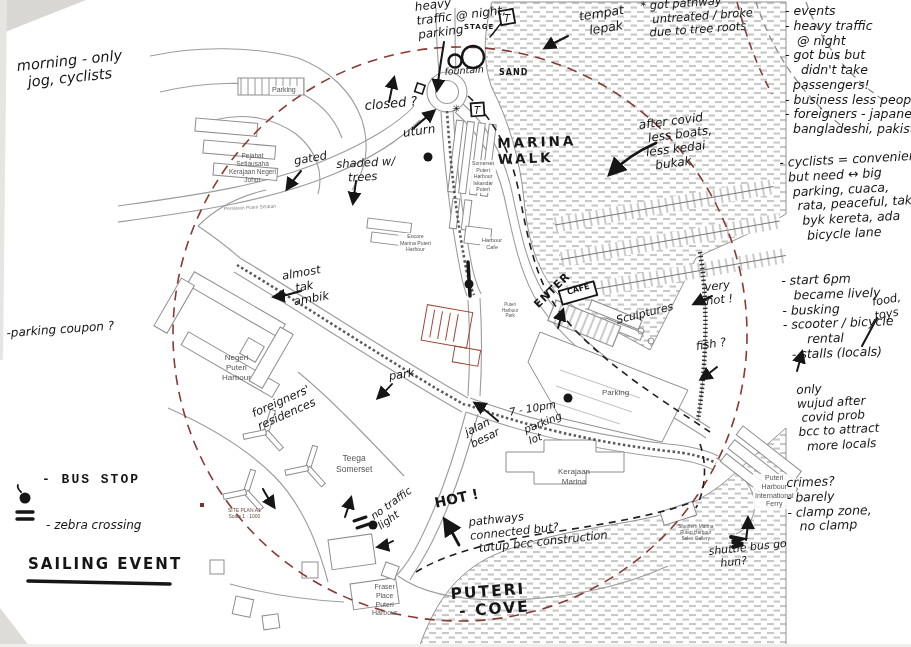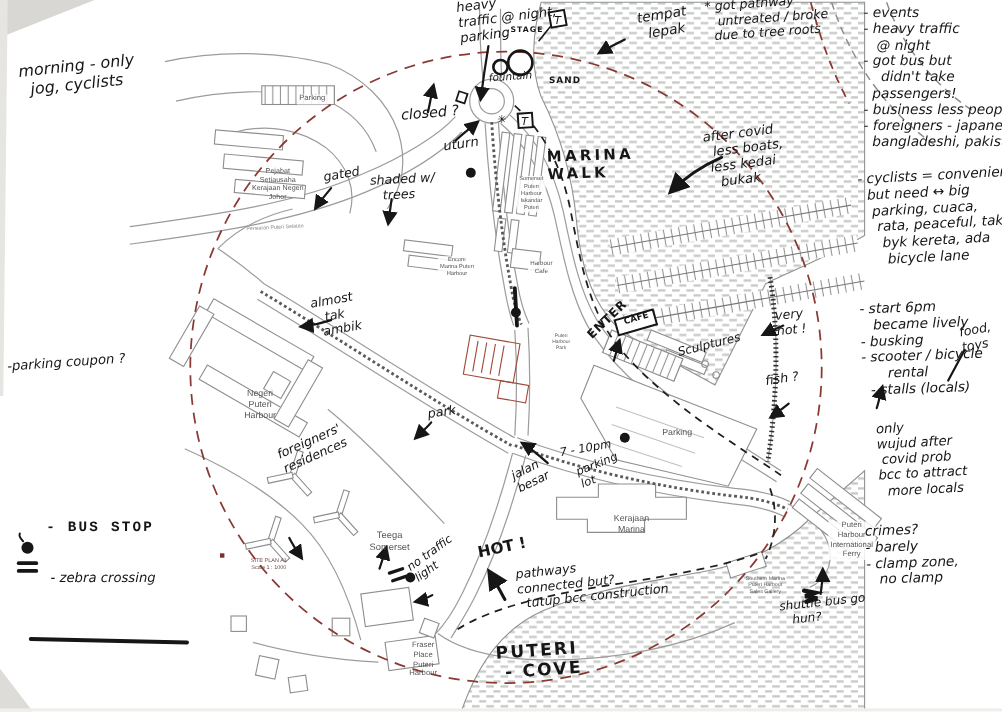--- a/index.html
+++ b/index.html
@@ -256,21 +256,21 @@
     </div>
 <div class="print bgw" style="left:480px;top:237px;font-size:5.6px;">
       <div class="ln">Harbour</div>
       <div class="ln">Cafe</div>
     </div>
 <div class="print" style="left:222px;top:353px;font-size:8px;">
       <div class="ln">Negeri</div>
       <div class="ln">Puteri</div>
       <div class="ln">Harbour</div>
     </div>
-<div class="print" style="left:336px;top:453px;font-size:8.5px;margin-top:28px;">
+<div class="print" style="left:336px;top:453px;font-size:8.5px;">
       <div class="ln">Teega</div>
       <div class="ln">Somerset</div>
     </div>
 <div class="print" style="left:558px;top:467px;font-size:8px;">
       <div class="ln">Kerajaan</div>
       <div class="ln">Marina</div>
     </div>
 <div class="print" style="left:602px;top:388px;font-size:8px;">Parking</div>
 <div class="print" style="left:372px;top:583px;font-size:7px;">
       <div class="ln">Fraser</div>
@@ -333,14 +333,15 @@
 
 <div class="note" style="left:785px;top:4px;font-size:12.5px;"><div class="ln">- events</div><div class="ln">- heavy traffic</div><div class="ln">   @ night</div><div class="ln">- got bus but</div><div class="ln">    didn't take</div><div class="ln">  passengers!</div><div class="ln">- business less people</div><div class="ln">- foreigners - japanese,</div><div class="ln">  bangladeshi, pakistani</div></div>
 <div class="note" style="left:779px;top:156px;font-size:12.5px;transform:rotate(-3deg);"><div class="ln">- cyclists = convenients</div><div class="ln">  but need ↔ big</div><div class="ln">   parking, cuaca,</div><div class="ln">    rata, peaceful, tak</div><div class="ln">     byk kereta, ada</div><div class="ln">      bicycle lane</div></div>
 <div class="note" style="left:781px;top:274px;font-size:12.5px;transform:rotate(-2deg);"><div class="ln">- start 6pm</div><div class="ln">   became lively</div><div class="ln">- busking</div><div class="ln">- scooter / bicycle</div><div class="ln">      rental</div><div class="ln">  - stalls (locals)</div></div>
 <div class="note" style="left:871px;top:296px;font-size:11.5px;transform:rotate(-10deg);"><div class="ln">food,</div><div class="ln">toys</div></div>
 <div class="note" style="left:796px;top:383px;font-size:12px;transform:rotate(-3deg);"><div class="ln">only</div><div class="ln">wujud after</div><div class="ln"> covid prob</div><div class="ln">bcc to attract</div><div class="ln">  more locals</div></div>
 <div class="note" style="left:786px;top:476px;font-size:12.5px;transform:rotate(-2deg);"><div class="ln">crimes?</div><div class="ln">- barely</div><div class="ln">- clamp zone,</div><div class="ln">   no clamp</div></div>
 
 <div class="note caps" style="left:42px;top:472px;font-size:13px;letter-spacing:2px;font-family:Liberation Mono, monospace;">- BUS STOP</div>
 <div class="note" style="left:46px;top:507px;font-size:12px;margin-top:11px;">- zebra crossing</div>
+<div class="note caps" style="left:28px;top:556px;font-size:15px;letter-spacing:2px;">SAILING EVENT</div>
 
 </div>
 
 </body></html>

